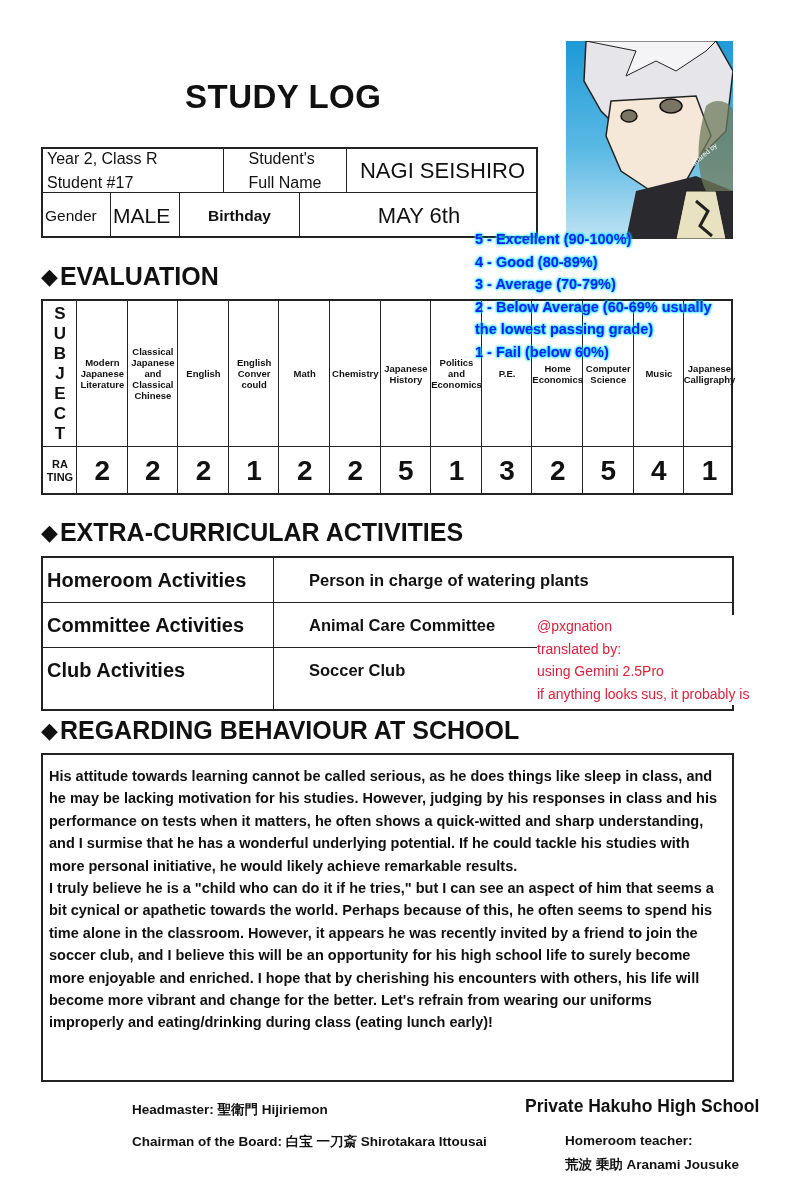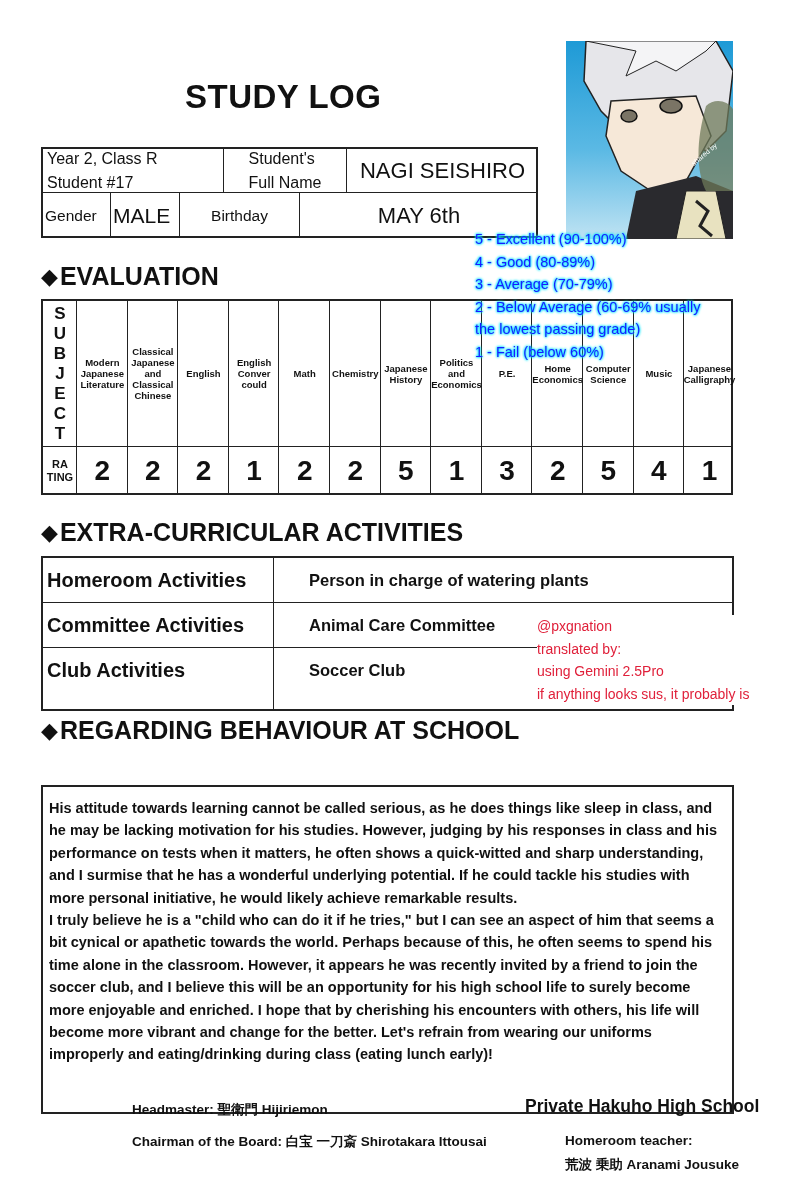--- a/index.html
+++ b/index.html
@@ -20,37 +20,37 @@
   
   .eval { left: 41px; top: 299px; width: 692px; height: 196px; border: 2px solid #222; }
   .eval .col { position: absolute; top: 0; height: 100%; border-right: 1.5px solid #222; }
   .eval .hsep { position: absolute; left: 0; right: 0; top: 145px; border-top: 1.5px solid #222; }
   .eval .subj { position: absolute; top: 0; height: 145px; display: flex; align-items: center; justify-content: center; text-align: center; font-size: 9.5px; font-weight: bold; line-height: 11px; padding: 0 1px; }
   .eval .rate { position: absolute; top: 146px; height: 48px; display: flex; align-items: center; justify-content: center; font-size: 28px; font-weight: bold; }
   .eval .vert { position: absolute; left: 0; top: 0; width: 34px; height: 145px; display: flex; flex-direction: column; align-items: center; justify-content: center; font-size: 17px; font-weight: bold; line-height: 20px; }
   .eval .ratinglbl { position: absolute; left: 0; top: 146px; width: 34px; height: 48px; display: flex; align-items: center; justify-content: center; text-align: center; font-size: 11px; font-weight: bold; line-height: 13px; }
 
   
-  .legend { left: 475px; top: 228px; font-size: 14.5px; font-weight: normal; color: #1a1aff; line-height: 22.5px; text-shadow: 0 0 3px #00e5ff, 0 0 3px #00e5ff, 0 0 2px #00e5ff; }
+  .legend { left: 475px; top: 228px; font-size: 14.5px; font-weight: bold; color: #1a1aff; line-height: 22.5px; text-shadow: 0 0 3px #00e5ff, 0 0 3px #00e5ff, 0 0 2px #00e5ff; }
 
   
   .portrait { left: 566px; top: 41px; width: 167px; height: 198px; background: linear-gradient(180deg, #1e9ad6 0%, #5bb9e4 55%, #bfe3f3 100%); overflow: hidden; }
 
   
   .acts { left: 41px; top: 556px; width: 693px; height: 155px; border: 2px solid #222; }
   .acts .row { position: absolute; left: 0; right: 0; height: 45px; border-bottom: 1.5px solid #222; }
   .acts .row:last-child { border-bottom: none; }
   .acts .lbl { position: absolute; left: 4px; top: 0; height: 45px; display: flex; align-items: center; font-size: 20px; font-weight: bold; }
   .acts .val { position: absolute; left: 266px; top: 0; height: 45px; display: flex; align-items: center; font-size: 16.5px; font-weight: bold; }
   .acts .divider { position: absolute; left: 230px; top: 0; bottom: 0; border-left: 1.5px solid #222; }
 
   .credit { left: 537px; top: 615px; font-size: 14px; color: #e0203a; line-height: 22.5px; background: #fff; }
 
   
-  .behav { left: 41px; top: 753px; width: 693px; height: 329px; border: 2px solid #222; padding: 10px 6px 0 6px; margin-top: 32px; }
+  .behav { left: 41px; top: 753px; width: 693px; height: 329px; border: 2px solid #222; padding: 10px 6px 0 6px; }
   .behav p { font-size: 14.5px; font-weight: bold; line-height: 22.4px; color: #111; }
 
   .foot { font-size: 13.5px; font-weight: bold; }
   .school { left: 525px; top: 1096px; font-size: 17.5px; font-weight: bold; }
 </style>
 </head>
 <body>
 
 <div class="abs title">STUDY LOG</div>
 
@@ -64,21 +64,21 @@
   <div class="cell" style="left:181px;top:0;width:123px;height:44px;justify-content:center;">
     <div class="txt">
       <div>Student's</div>
       <div>Full Name</div>
     </div>
   </div>
   <div class="cell" style="left:304px;top:0;width:191px;height:44px;justify-content:center;border-right:none;font-size:22px;font-weight:500;text-align:right;">NAGI SEISHIRO</div>
 
   <div class="cell" style="left:0;top:44px;width:68px;height:45px;font-size:15.5px;padding-left:2px;border-bottom:none;">Gender</div>
   <div class="cell" style="left:68px;top:44px;width:69px;height:45px;font-size:21px;padding-left:2px;border-bottom:none;">MALE</div>
-  <div class="cell" style="left:137px;top:44px;width:120px;height:45px;justify-content:center;font-size:15.5px;border-bottom:none;">Birthday</div>
+  <div class="cell" style="left:137px;top:44px;width:120px;height:45px;justify-content:center;font-size:15.5px;border-bottom:none;font-weight:bold;">Birthday</div>
   <div class="cell" style="left:257px;top:44px;width:238px;height:45px;justify-content:center;font-size:22px;border:none;">MAY 6th</div>
 </div>
 
 <div class="abs portrait">
   <svg width="167" height="198" viewBox="0 0 167 198">
     <path d="M20 0 L150 0 L167 30 L160 90 L140 110 L120 100 L95 105 L60 95 L35 70 L18 40 Z" fill="#e6e6ea" stroke="#222" stroke-width="1.5"></path>
     <path d="M45 60 L130 55 L145 95 L120 140 L85 150 L55 130 L40 95 Z" fill="#f6e8d8" stroke="#222" stroke-width="1.5"></path>
     <ellipse cx="105" cy="65" rx="11" ry="7" fill="#7a7465" stroke="#111" stroke-width="1.5"></ellipse>
     <ellipse cx="63" cy="75" rx="8" ry="6" fill="#7a7465" stroke="#111" stroke-width="1.5"></ellipse>
     <path d="M20 0 L70 10 L60 35 L90 20 L110 30 L140 10 L150 0 Z" fill="#f4f4f6" stroke="#222" stroke-width="1"></path>

